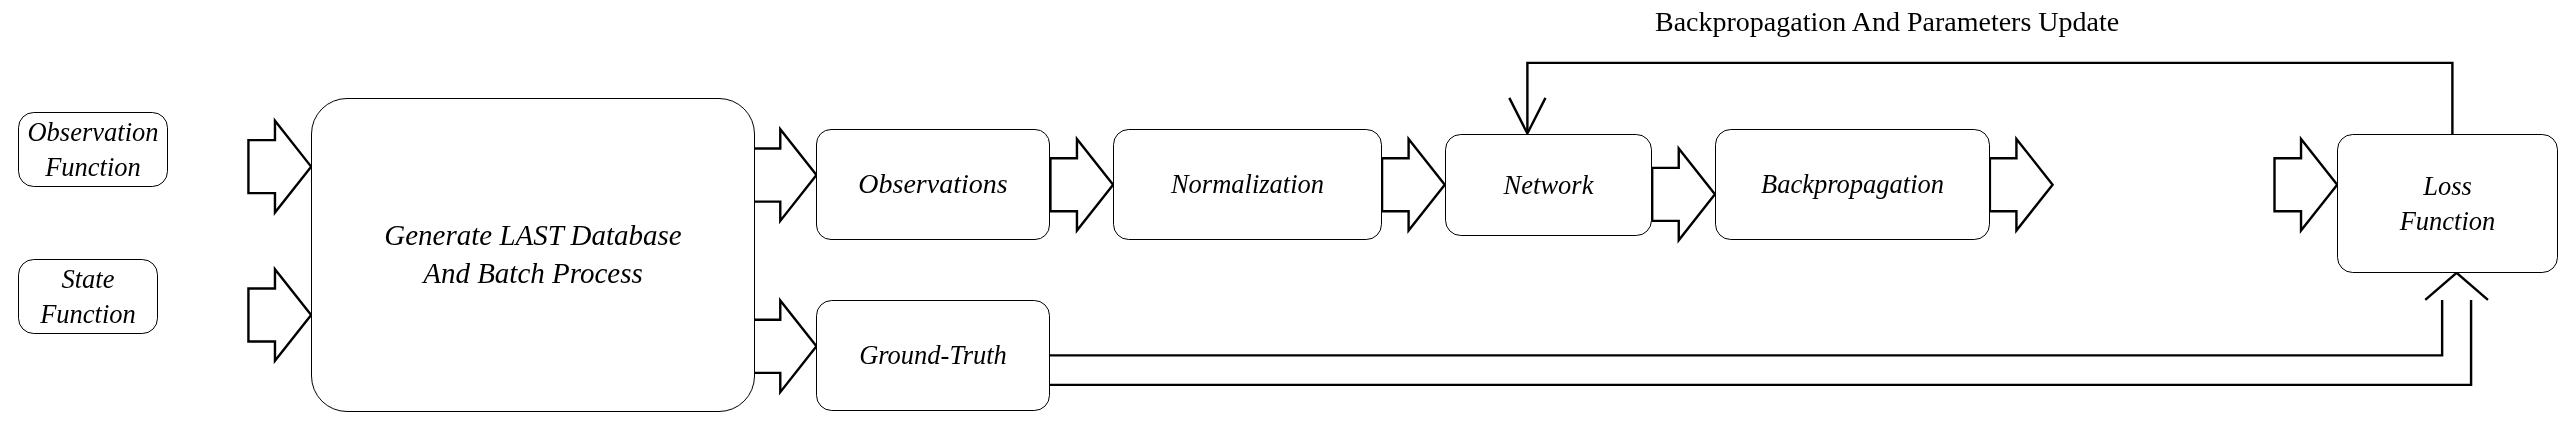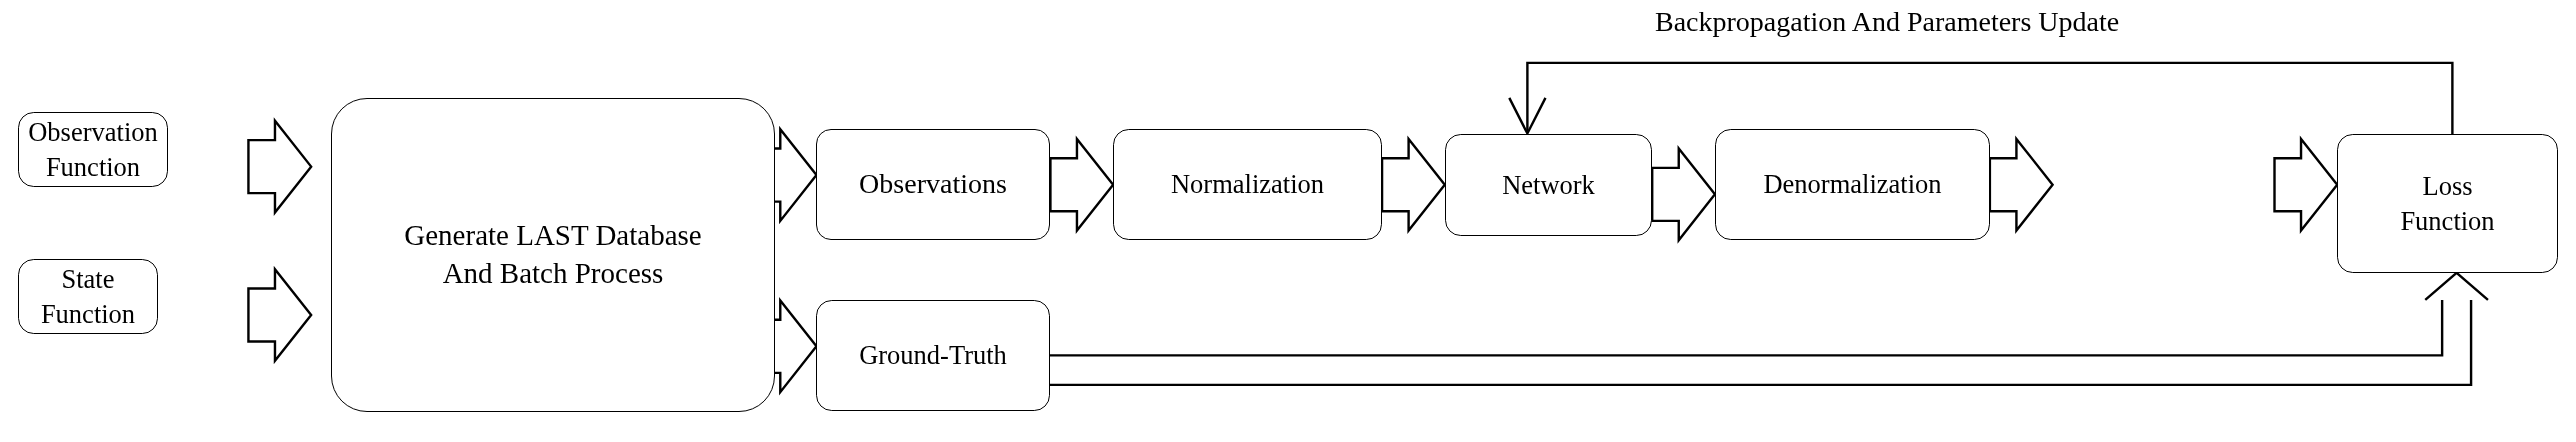--- a/index.html
+++ b/index.html
@@ -16,20 +16,21 @@
     border:1.8px solid #000000;
     border-radius:15.7px;
     background:#ffffff;
     display:flex;
     align-items:center;
     justify-content:center;
     text-align:center;
     color:#000000;
     line-height:1.30;
     z-index:3;
+    font-style:italic;
   }
   .node .lbl{display:block;white-space:pre-line;}
   .flow-label{
     position:absolute;
     color:#000000;
     white-space:nowrap;
     z-index:4;
   }
   .svglayer{position:absolute;left:0;top:0;width:2576px;height:443px;z-index:2;}
 </style>
@@ -69,21 +70,21 @@
   <div class="node" style="left:18px;top:112px;width:150px;height:75px;font-size:26.5px;">
     <span class="lbl">Observation
 Function</span>
   </div>
 
   <div class="node" style="left:18px;top:259px;width:140px;height:75px;font-size:26.5px;">
     <span class="lbl">State
 Function</span>
   </div>
 
-  <div class="node" style="left:311px;top:98px;width:444px;height:314px;font-size:29px;border-radius:36px;margin-left:20px;">
+  <div class="node" style="left:311px;top:98px;width:444px;height:314px;font-size:29px;border-radius:36px;">
     <span class="lbl">Generate LAST Database
 And Batch Process</span>
   </div>
 
   <div class="node" style="left:816px;top:129px;width:234px;height:111px;font-size:28px;border-radius:15px;">
     <span class="lbl">Observations</span>
   </div>
 
   <div class="node" style="left:816px;top:300px;width:234px;height:111px;font-size:26.5px;">
     <span class="lbl">Ground-Truth</span>
@@ -91,21 +92,21 @@
 
   <div class="node" style="left:1113px;top:129px;width:269px;height:111px;font-size:26.5px;">
     <span class="lbl">Normalization</span>
   </div>
 
   <div class="node" style="left:1445px;top:134px;width:207px;height:102px;font-size:26.5px;">
     <span class="lbl">Network</span>
   </div>
 
   <div class="node" style="left:1715px;top:129px;width:275px;height:111px;font-size:26.5px;">
-    <span class="lbl">Denormalization</span>
+    <span class="lbl">Backpropagation</span>
   </div>
 
 
   <div class="node" style="left:2337px;top:134px;width:221px;height:139px;font-size:26.5px;">
     <span class="lbl">Loss
 Function</span>
   </div>
 
   <div class="flow-label" style="left:1655px;top:6px;font-size:28px;">Backpropagation And Parameters Update</div>
 

